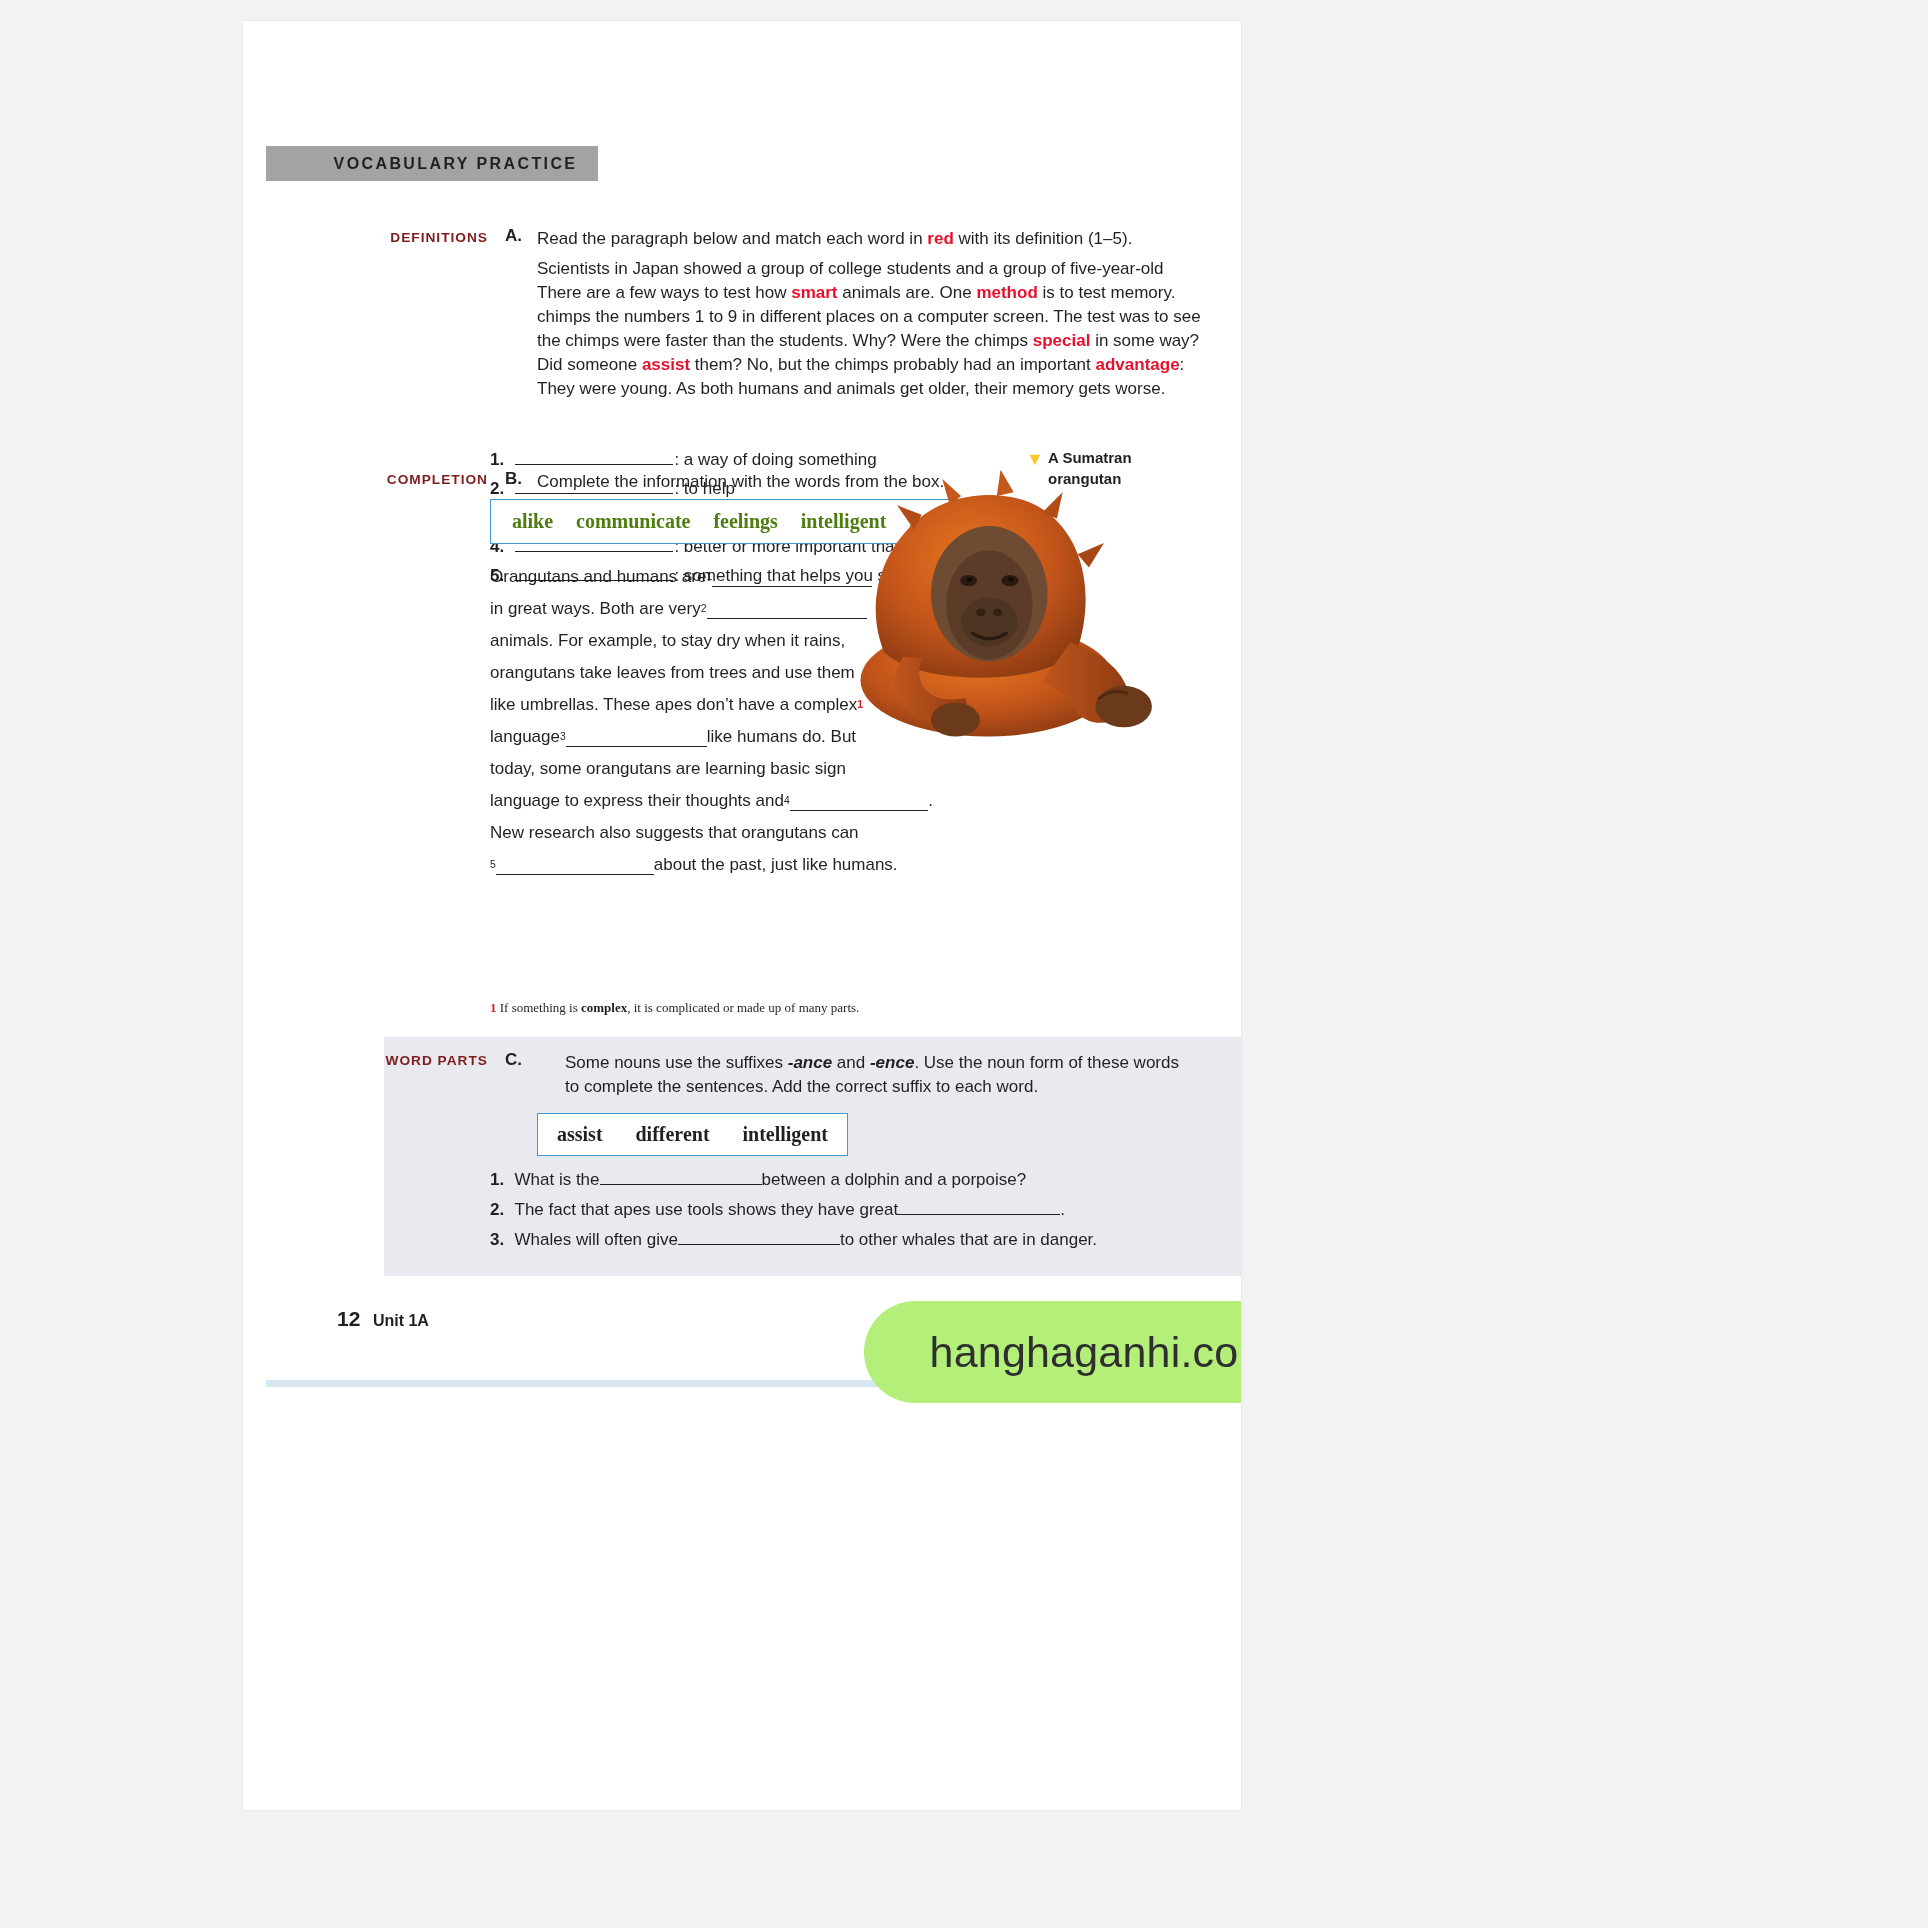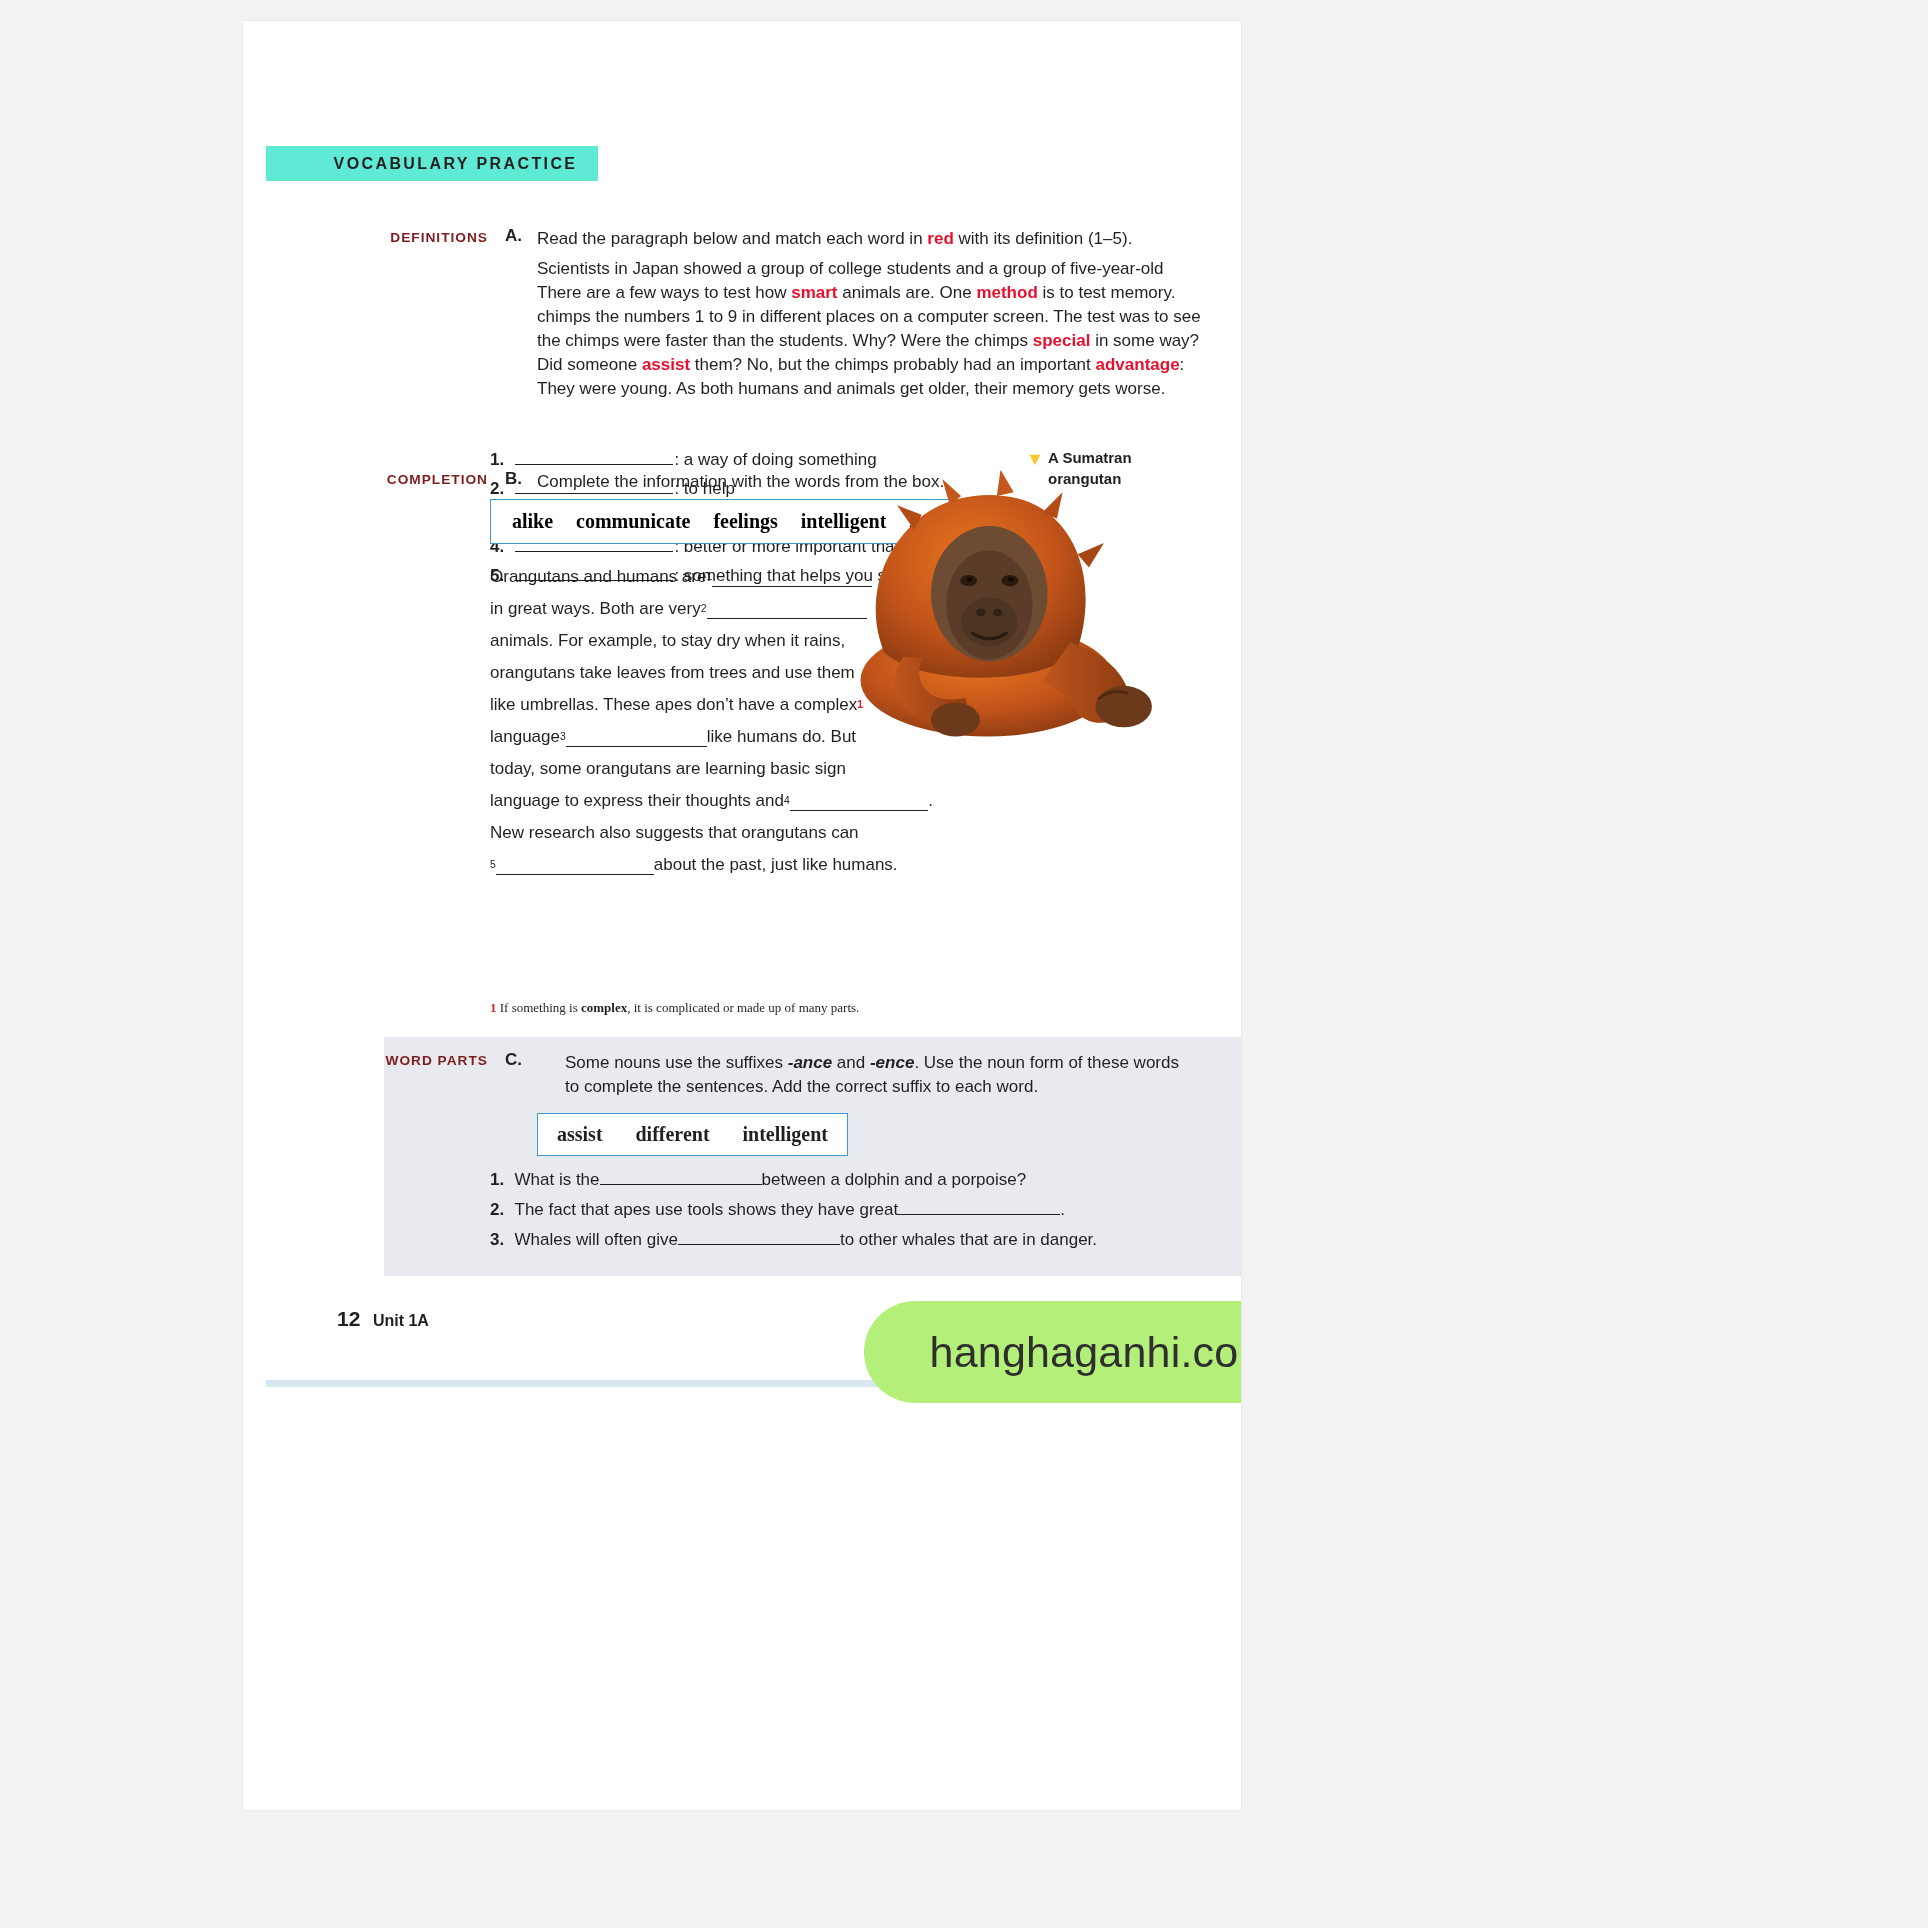--- a/index.html
+++ b/index.html
@@ -35,21 +35,21 @@
     width: 998px;
     height: 1789px;
     overflow: hidden;
   }
 
   
   .banner {
     position: absolute;
     left: 22.6px;
     top: 125px;
-    background: #5eead4;
+    background: #a3a3a3;
     padding: 8.5px 21px 8.5px 68px;
     font-size: 16px;
     letter-spacing: 2.4px;
     font-weight: bold;
     color: #231f20;
   }
 
   
   .side-label {
     position: absolute;
@@ -103,21 +103,21 @@
   
   .wordbox {
     position: absolute;
     border: 1.5px solid #3d9ad1;
     background: #ffffff;
     display: flex;
     align-items: center;
     box-sizing: border-box;
   }
   .wordbox span {
-    color: #000000;
+    color: #4d7c0f;
     font-weight: bold;
     font-family: "Liberation Serif", serif;
     font-size: 20px;
   }
 
   .para-b {
     position: absolute;
     left: 247px;
     top: 476px;
     width: 443px;

